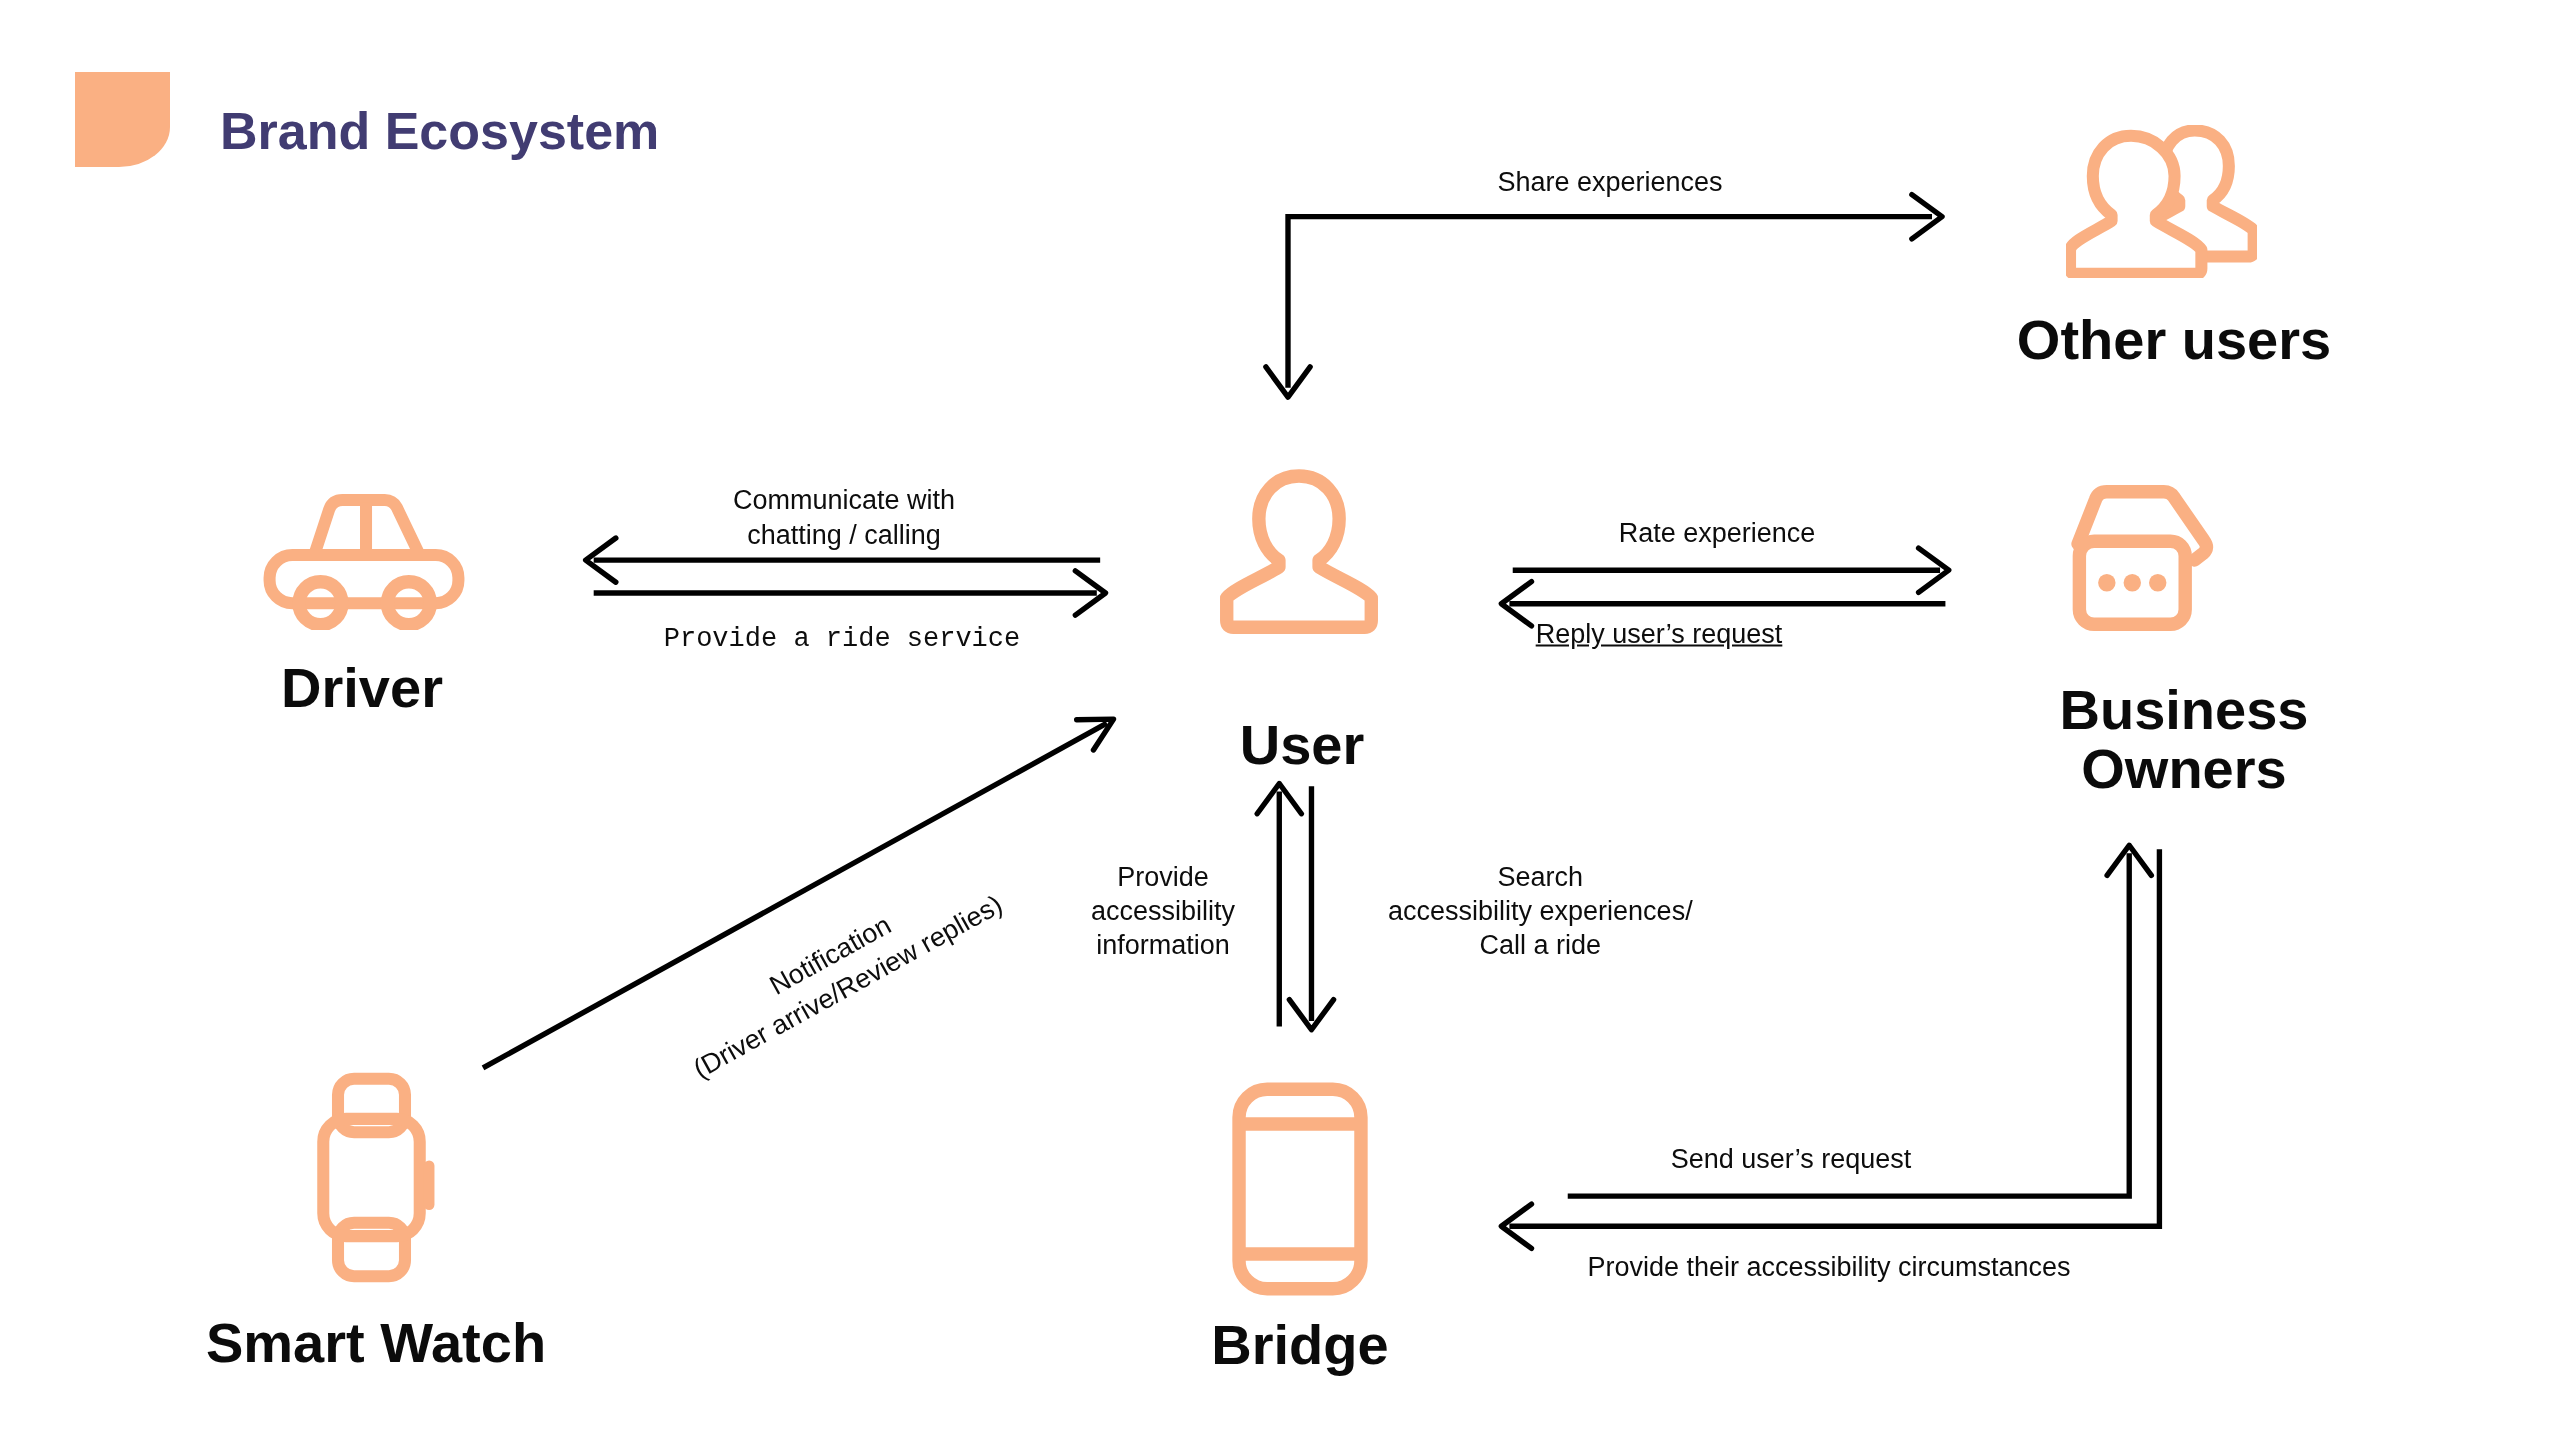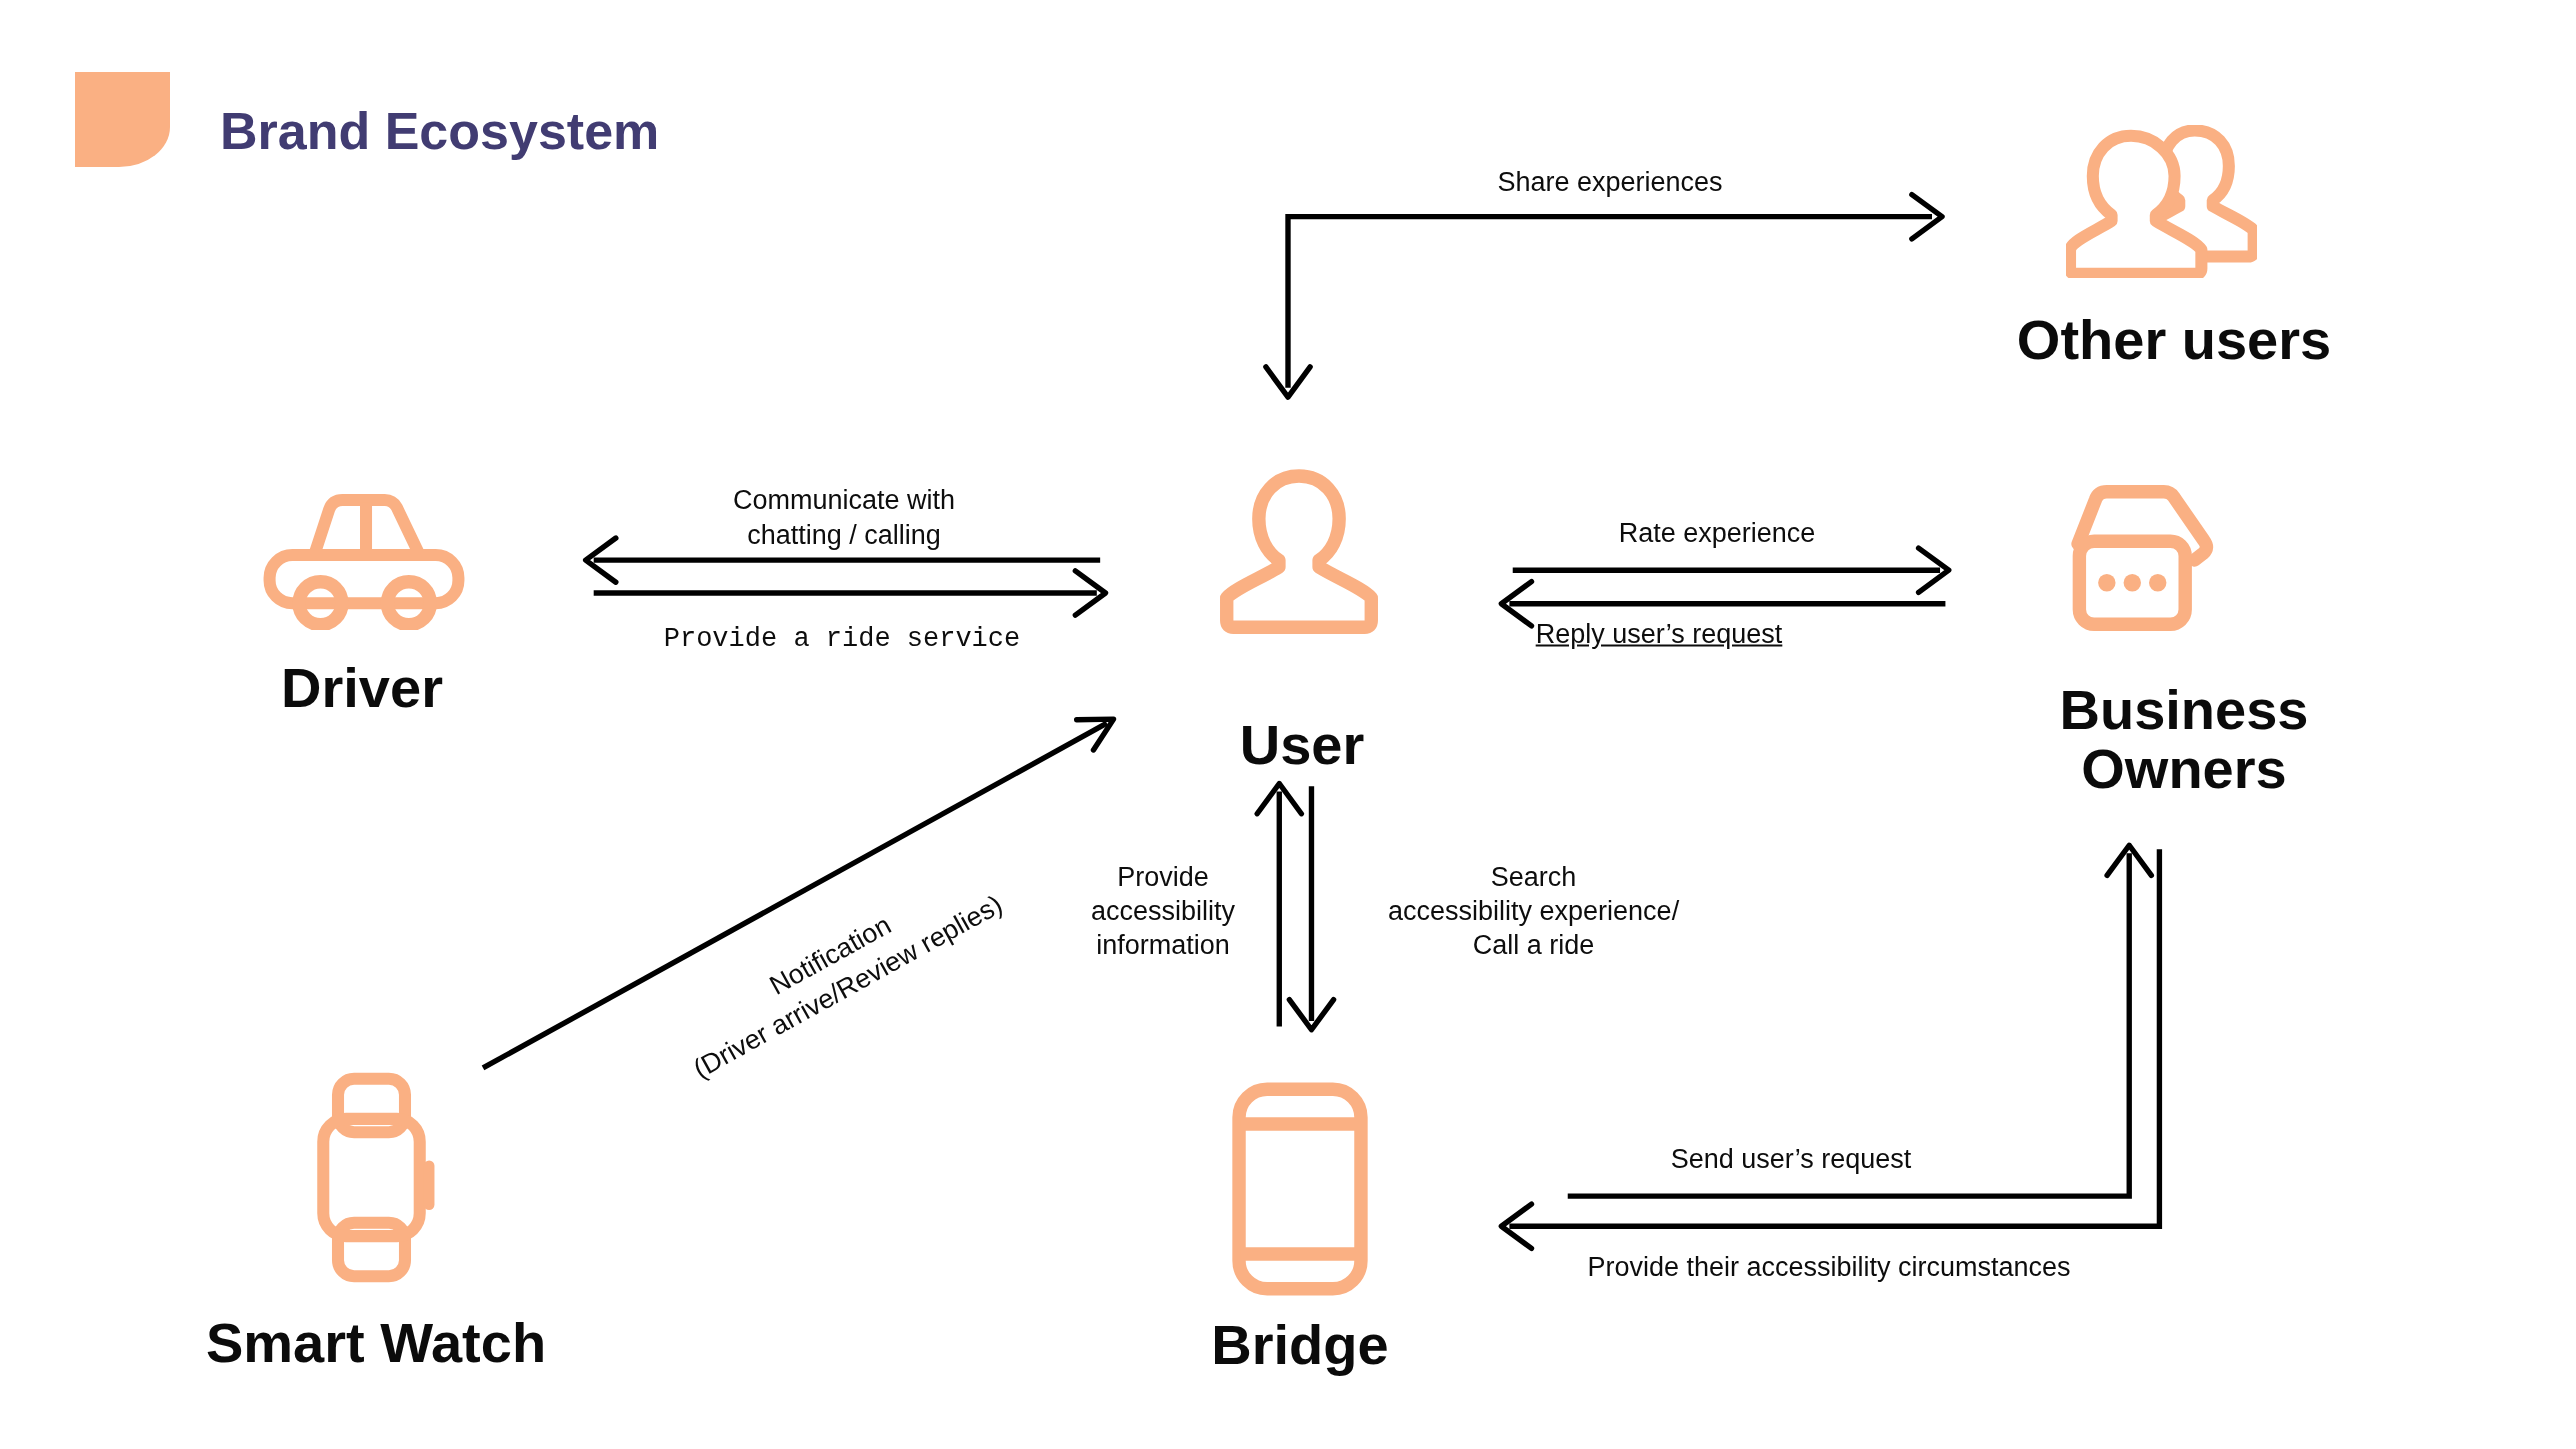--- a/index.html
+++ b/index.html
@@ -112,21 +112,21 @@
   </div>
 
   <div class="abs flow-label left" style="left:1091px;top:860px;">
     <div>Provide</div>
     <div>accessibility</div>
     <div>information</div>
   </div>
 
   <div class="abs flow-label left" style="left:1360px;top:860px;margin-left:28px;">
     <div>Search</div>
-    <div>accessibility experience/</div>
+    <div>accessibility experiences/</div>
     <div>Call a ride</div>
   </div>
 
   <div class="abs center flow-label" style="left:1791px;top:1159px;">Send user’s request</div>
 
   <div class="abs center flow-label" style="left:1829px;top:1267px;">Provide their accessibility circumstances</div>
 
   <div class="abs" style="left:260px;top:480px;">
     <svg width="208" height="150" viewBox="0 0 310 224">
       <path class="icon-stroke" stroke-width="18" stroke-linejoin="round" d="M80,114 L103,44 Q108,30 123,30 L186,30 Q198,30 204,41 L239,114" fill="#fff"></path>

